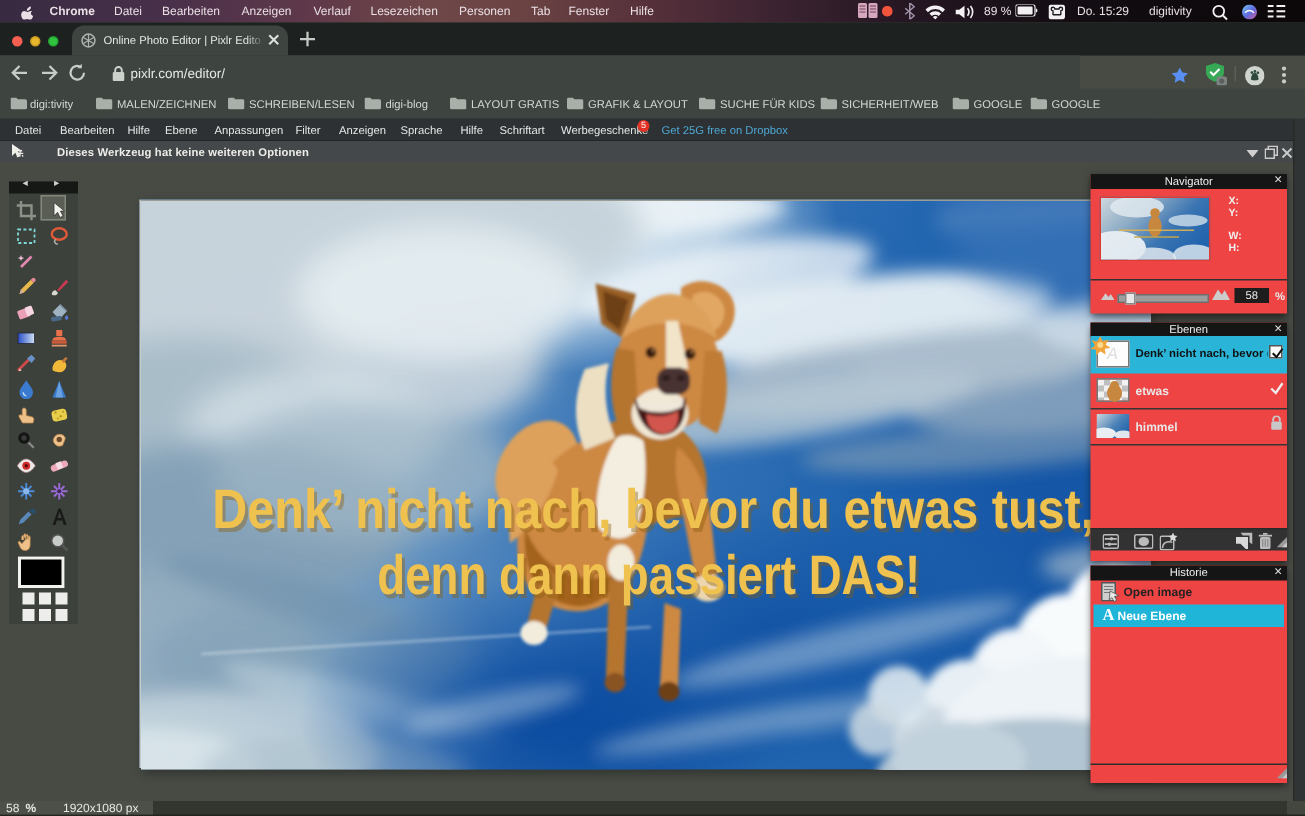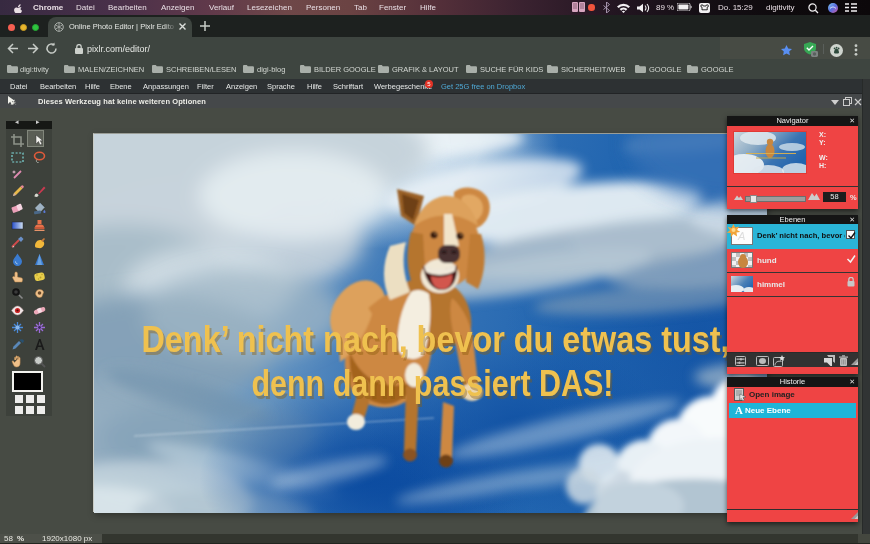--- a/index.html
+++ b/index.html
@@ -190,21 +190,21 @@
       <svg class="bm" style="left:635px" width="11" height="8" viewBox="0 0 11 8">
         <path d="M0 1.2C0 .5.5 0 1.2 0h2.6l1 1.2h5A1.2 1.2 0 0 1 11 2.4v4.4A1.2 1.2 0 0 1 9.8 8H1.2A1.2 1.2 0 0 1 0 6.8z" fill="#a9afa9"></path>
       </svg>
       <svg class="bm" style="left:687px" width="11" height="8" viewBox="0 0 11 8">
         <path d="M0 1.2C0 .5.5 0 1.2 0h2.6l1 1.2h5A1.2 1.2 0 0 1 11 2.4v4.4A1.2 1.2 0 0 1 9.8 8H1.2A1.2 1.2 0 0 1 0 6.8z" fill="#a9afa9"></path>
       </svg>
       <span class="bmt" style="left:20px">digi:tivity</span>
       <span class="bmt" style="left:78px">MALEN/ZEICHNEN</span>
       <span class="bmt" style="left:166px">SCHREIBEN/LESEN</span>
       <span class="bmt" style="left:257px">digi-blog</span>
-      <span class="bmt" style="left:314px">BILDER GOOGLE</span>
+      <span class="bmt" style="left:314px">LAYOUT GRATIS</span>
       <span class="bmt" style="left:392px">GRAFIK &amp; LAYOUT</span>
       <span class="bmt" style="left:480px">SUCHE FÜR KIDS</span>
       <span class="bmt" style="left:561px">SICHERHEIT/WEB</span>
       <span class="bmt" style="left:649px">GOOGLE</span>
       <span class="bmt" style="left:701px">GOOGLE</span>
     </div>
 <div class="abs" id="pixlrmenu">
       <span class="pm" style="left:10px">Datei</span>
       <span class="pm" style="left:40px">Bearbeiten</span>
       <span class="pm" style="left:85px">Hilfe</span>
@@ -562,21 +562,21 @@
             <path d="M1.5 4.5 4 7 8 1.5" stroke="#111" stroke-width="1.4" fill="none"></path>
           </svg>
         </div>
 </div>
 <div style="position:absolute;left:4px;top:37px;width:22px;height:16px;background:repeating-conic-gradient(#bfbfbf 0% 25%,#f2f2f2 0% 50%) 0 0/8px 8px;border:1px solid #777">
  <svg width="22" height="16" viewBox="0 0 22 16">
           <ellipse cx="11" cy="9" rx="5" ry="6" fill="#c8873f"></ellipse>
           <circle cx="11" cy="4" r="3" fill="#c8873f"></circle>
         </svg>
       </div>
-<span style="position:absolute;left:30px;top:41px;font-size:8px;font-weight:bold;color:#e8e8e8">hund</span>
+<span style="position:absolute;left:30px;top:41px;font-size:8px;font-weight:bold;color:#e8e8e8">etwas</span>
 <svg style="position:absolute;left:119px;top:39px" width="10" height="10" viewBox="0 0 10 10">
         <path d="M1.5 5 4.5 8 9 1.5" stroke="#f0f0f0" stroke-width="1.5" fill="none"></path>
       </svg>
 <div style="position:absolute;left:4px;top:61px;width:22px;height:16px">
  <svg width="22" height="16" viewBox="0 0 22 16">
           <defs>
             <linearGradient id="hg" x1="0" y1="0" x2="1" y2="0.7">
               <stop offset="0" stop-color="#cdd8de"></stop>
               <stop offset="0.6" stop-color="#4a80b6"></stop>
               <stop offset="1" stop-color="#2264ae"></stop>

